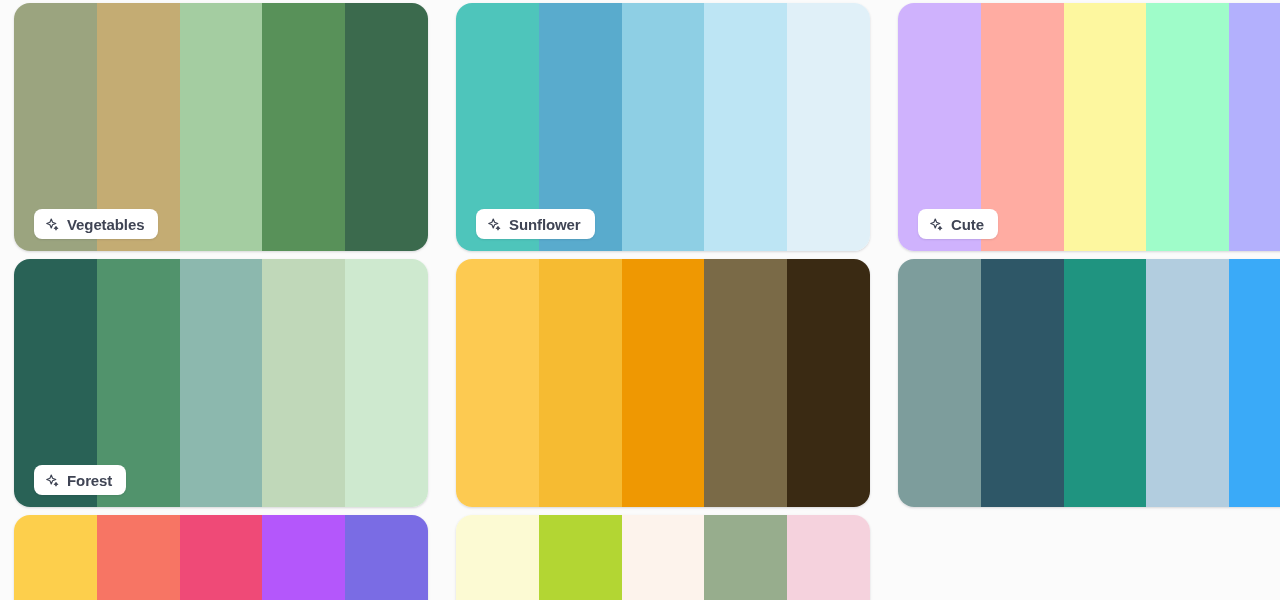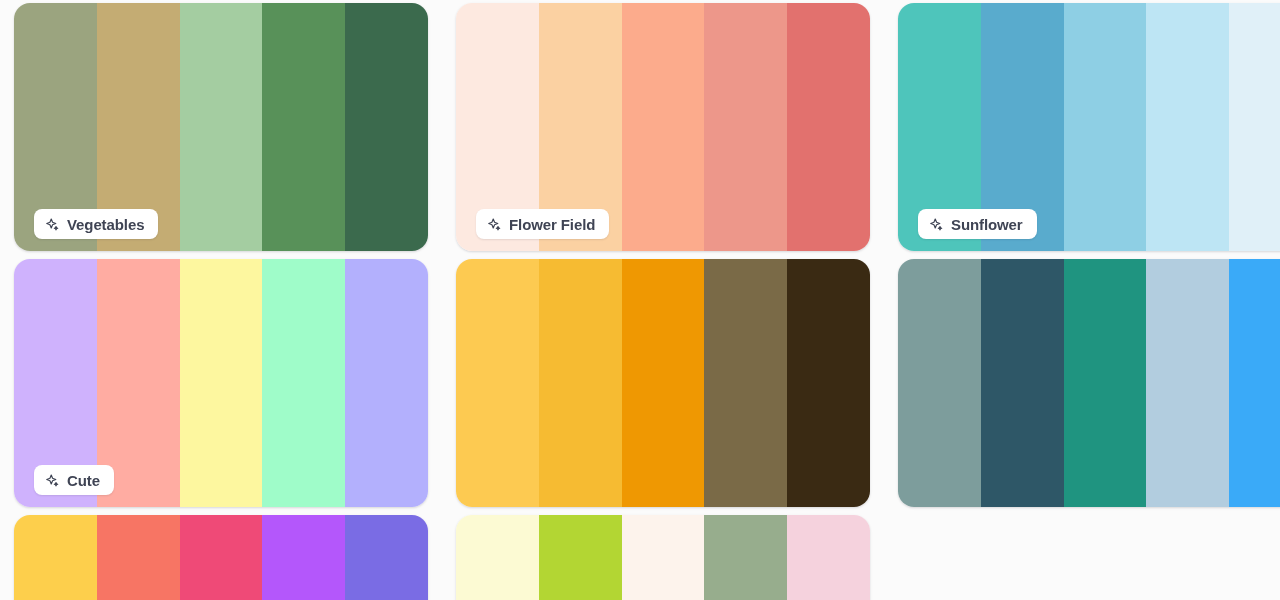--- a/index.html
+++ b/index.html
@@ -91,36 +91,20 @@
         <span class="sparkle-icon">
           <svg viewBox="0 0 24 24" width="15" height="15" fill="none" stroke="currentColor" stroke-width="1.9" stroke-linecap="round" stroke-linejoin="round">
             <path d="M10 3.2 L12.1 8.3 L17.2 10.4 L12.1 12.5 L10 17.6 L7.9 12.5 L2.8 10.4 L7.9 8.3 Z"></path>
             <path d="M17.6 15.2 L18.4 17.1 L20.3 17.9 L18.4 18.7 L17.6 20.6 L16.8 18.7 L14.9 17.9 L16.8 17.1 Z"></path>
           </svg>
         </span>
         <span class="label-text">Vegetables</span>
       </div>
     </div>
     <div class="palette-card">
-      <div class="swatch" style="background: rgb(253, 233, 224);"></div>
-      <div class="swatch" style="background: rgb(251, 209, 162);"></div>
-      <div class="swatch" style="background: rgb(252, 171, 140);"></div>
-      <div class="swatch" style="background: rgb(237, 151, 138);"></div>
-      <div class="swatch" style="background: rgb(226, 113, 110);"></div>
-      <div class="palette-label">
-        <span class="sparkle-icon">
-          <svg viewBox="0 0 24 24" width="15" height="15" fill="none" stroke="currentColor" stroke-width="1.9" stroke-linecap="round" stroke-linejoin="round">
-            <path d="M10 3.2 L12.1 8.3 L17.2 10.4 L12.1 12.5 L10 17.6 L7.9 12.5 L2.8 10.4 L7.9 8.3 Z"></path>
-            <path d="M17.6 15.2 L18.4 17.1 L20.3 17.9 L18.4 18.7 L17.6 20.6 L16.8 18.7 L14.9 17.9 L16.8 17.1 Z"></path>
-          </svg>
-        </span>
-        <span class="label-text">Flower Field</span>
-      </div>
-    </div>
-    <div class="palette-card">
       <div class="swatch" style="background: rgb(78, 197, 187);"></div>
       <div class="swatch" style="background: rgb(89, 171, 205);"></div>
       <div class="swatch" style="background: rgb(142, 207, 228);"></div>
       <div class="swatch" style="background: rgb(189, 229, 244);"></div>
       <div class="swatch" style="background: rgb(224, 240, 248);"></div>
       <div class="palette-label">
         <span class="sparkle-icon">
           <svg viewBox="0 0 24 24" width="15" height="15" fill="none" stroke="currentColor" stroke-width="1.9" stroke-linecap="round" stroke-linejoin="round">
             <path d="M10 3.2 L12.1 8.3 L17.2 10.4 L12.1 12.5 L10 17.6 L7.9 12.5 L2.8 10.4 L7.9 8.3 Z"></path>
             <path d="M17.6 15.2 L18.4 17.1 L20.3 17.9 L18.4 18.7 L17.6 20.6 L16.8 18.7 L14.9 17.9 L16.8 17.1 Z"></path>
@@ -136,20 +120,36 @@
       <div class="swatch" style="background: rgb(159, 252, 201);"></div>
       <div class="swatch" style="background: rgb(179, 176, 253);"></div>
       <div class="palette-label">
         <span class="sparkle-icon">
           <svg viewBox="0 0 24 24" width="15" height="15" fill="none" stroke="currentColor" stroke-width="1.9" stroke-linecap="round" stroke-linejoin="round">
             <path d="M10 3.2 L12.1 8.3 L17.2 10.4 L12.1 12.5 L10 17.6 L7.9 12.5 L2.8 10.4 L7.9 8.3 Z"></path>
             <path d="M17.6 15.2 L18.4 17.1 L20.3 17.9 L18.4 18.7 L17.6 20.6 L16.8 18.7 L14.9 17.9 L16.8 17.1 Z"></path>
           </svg>
         </span>
         <span class="label-text">Cute</span>
+      </div>
+    </div>
+    <div class="palette-card">
+      <div class="swatch" style="background: rgb(41, 98, 86);"></div>
+      <div class="swatch" style="background: rgb(81, 147, 108);"></div>
+      <div class="swatch" style="background: rgb(140, 184, 174);"></div>
+      <div class="swatch" style="background: rgb(192, 216, 185);"></div>
+      <div class="swatch" style="background: rgb(206, 233, 207);"></div>
+      <div class="palette-label">
+        <span class="sparkle-icon">
+          <svg viewBox="0 0 24 24" width="15" height="15" fill="none" stroke="currentColor" stroke-width="1.9" stroke-linecap="round" stroke-linejoin="round">
+            <path d="M10 3.2 L12.1 8.3 L17.2 10.4 L12.1 12.5 L10 17.6 L7.9 12.5 L2.8 10.4 L7.9 8.3 Z"></path>
+            <path d="M17.6 15.2 L18.4 17.1 L20.3 17.9 L18.4 18.7 L17.6 20.6 L16.8 18.7 L14.9 17.9 L16.8 17.1 Z"></path>
+          </svg>
+        </span>
+        <span class="label-text">Forest</span>
       </div>
     </div>
     <div class="palette-card">
       <div class="swatch" style="background: rgb(253, 202, 81);"></div>
       <div class="swatch" style="background: rgb(246, 187, 50);"></div>
       <div class="swatch" style="background: rgb(239, 152, 2);"></div>
       <div class="swatch" style="background: rgb(122, 106, 71);"></div>
       <div class="swatch" style="background: rgb(58, 42, 19);"></div>
     </div>
     <div class="palette-card">

